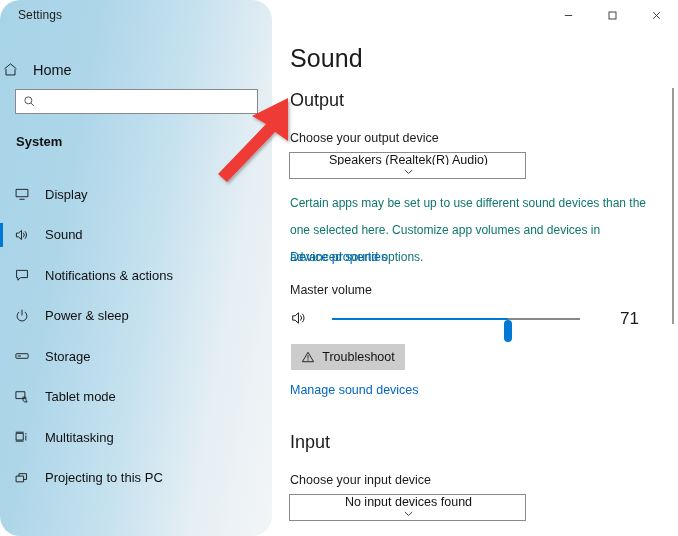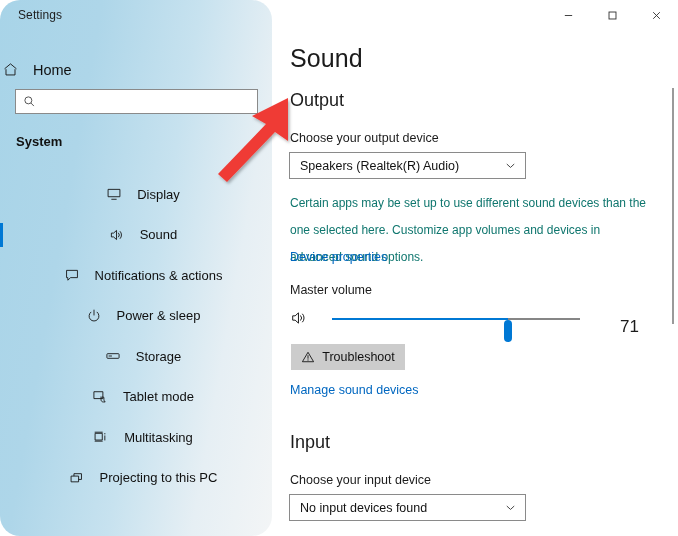--- a/index.html
+++ b/index.html
@@ -103,21 +103,20 @@
     left: 0; top: 174px;
     width: 272px;
   }
   .nav-item {
     position: relative;
     height: 40.5px;
     display: flex;
     align-items: center;
     padding-left: 14px;
     cursor: default;
-    justify-content: center;
   }
   .nav-item .bar {
     position: absolute;
     left: 0; top: 8px;
     width: 3px; height: 24px;
     background: transparent;
   }
   .nav-item.selected .bar { background: #0078d4; }
   .nav-item .ico {
     width: 27px;
@@ -187,20 +186,21 @@
   .combo {
     position: absolute;
     left: 17px;
     width: 237px;
     height: 27px;
     border: 1px solid #8a8a8a;
     background: #ffffff;
     display: flex;
     align-items: center;
     padding: 0 8px 0 10px;
+    flex-direction: column;
   }
   #combo-output { top: 152px; }
   #combo-input  { top: 494px; }
   .combo .ctext {
     flex: 1;
     font-size: 12.5px;
     color: #121212;
     white-space: nowrap;
     overflow: hidden;
   }
@@ -257,21 +257,21 @@
   #thumb {
     position: absolute;
     top: 2px;
     width: 8px; height: 22px;
     border-radius: 4px;
     background: #0078d4;
     transform: translateX(-4px);
   }
   #vol-value {
     position: absolute;
-    left: 330px; top: 12px;
+    left: 330px; top: 4px;
     font-size: 17px;
     color: #1b1b1b;
   }
 
   
   #btn-troubleshoot {
     position: absolute;
     left: 291px; top: 344px;
     width: 114px; height: 26px;
     background: #cccccc;

